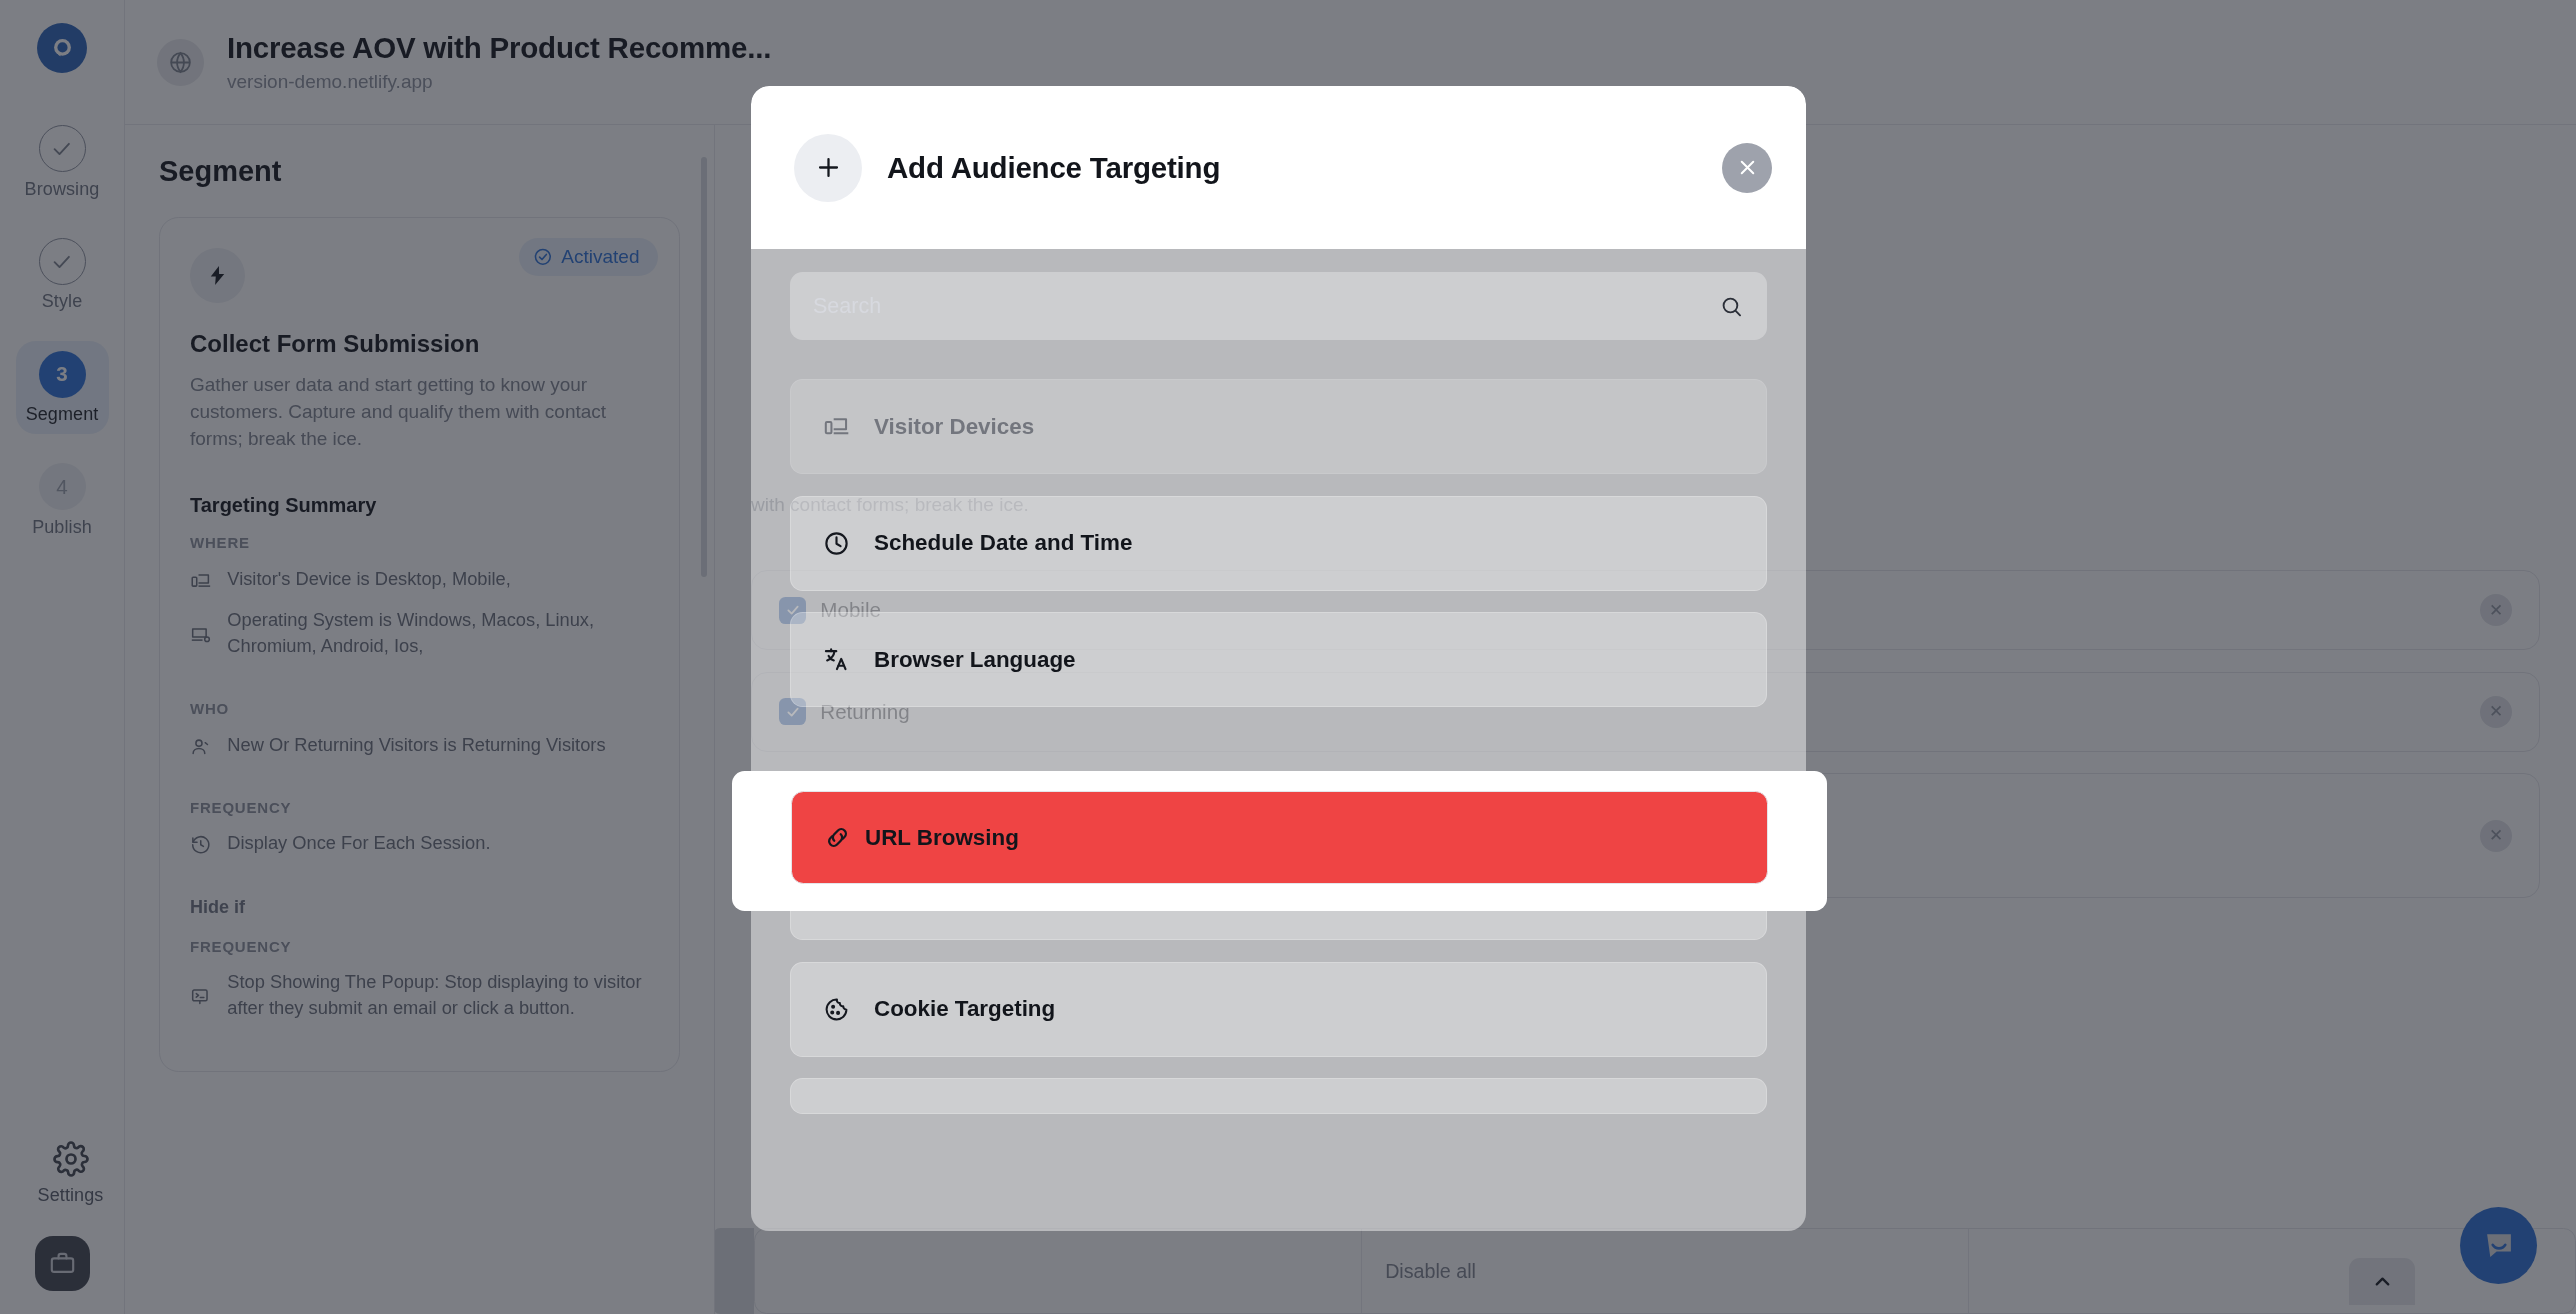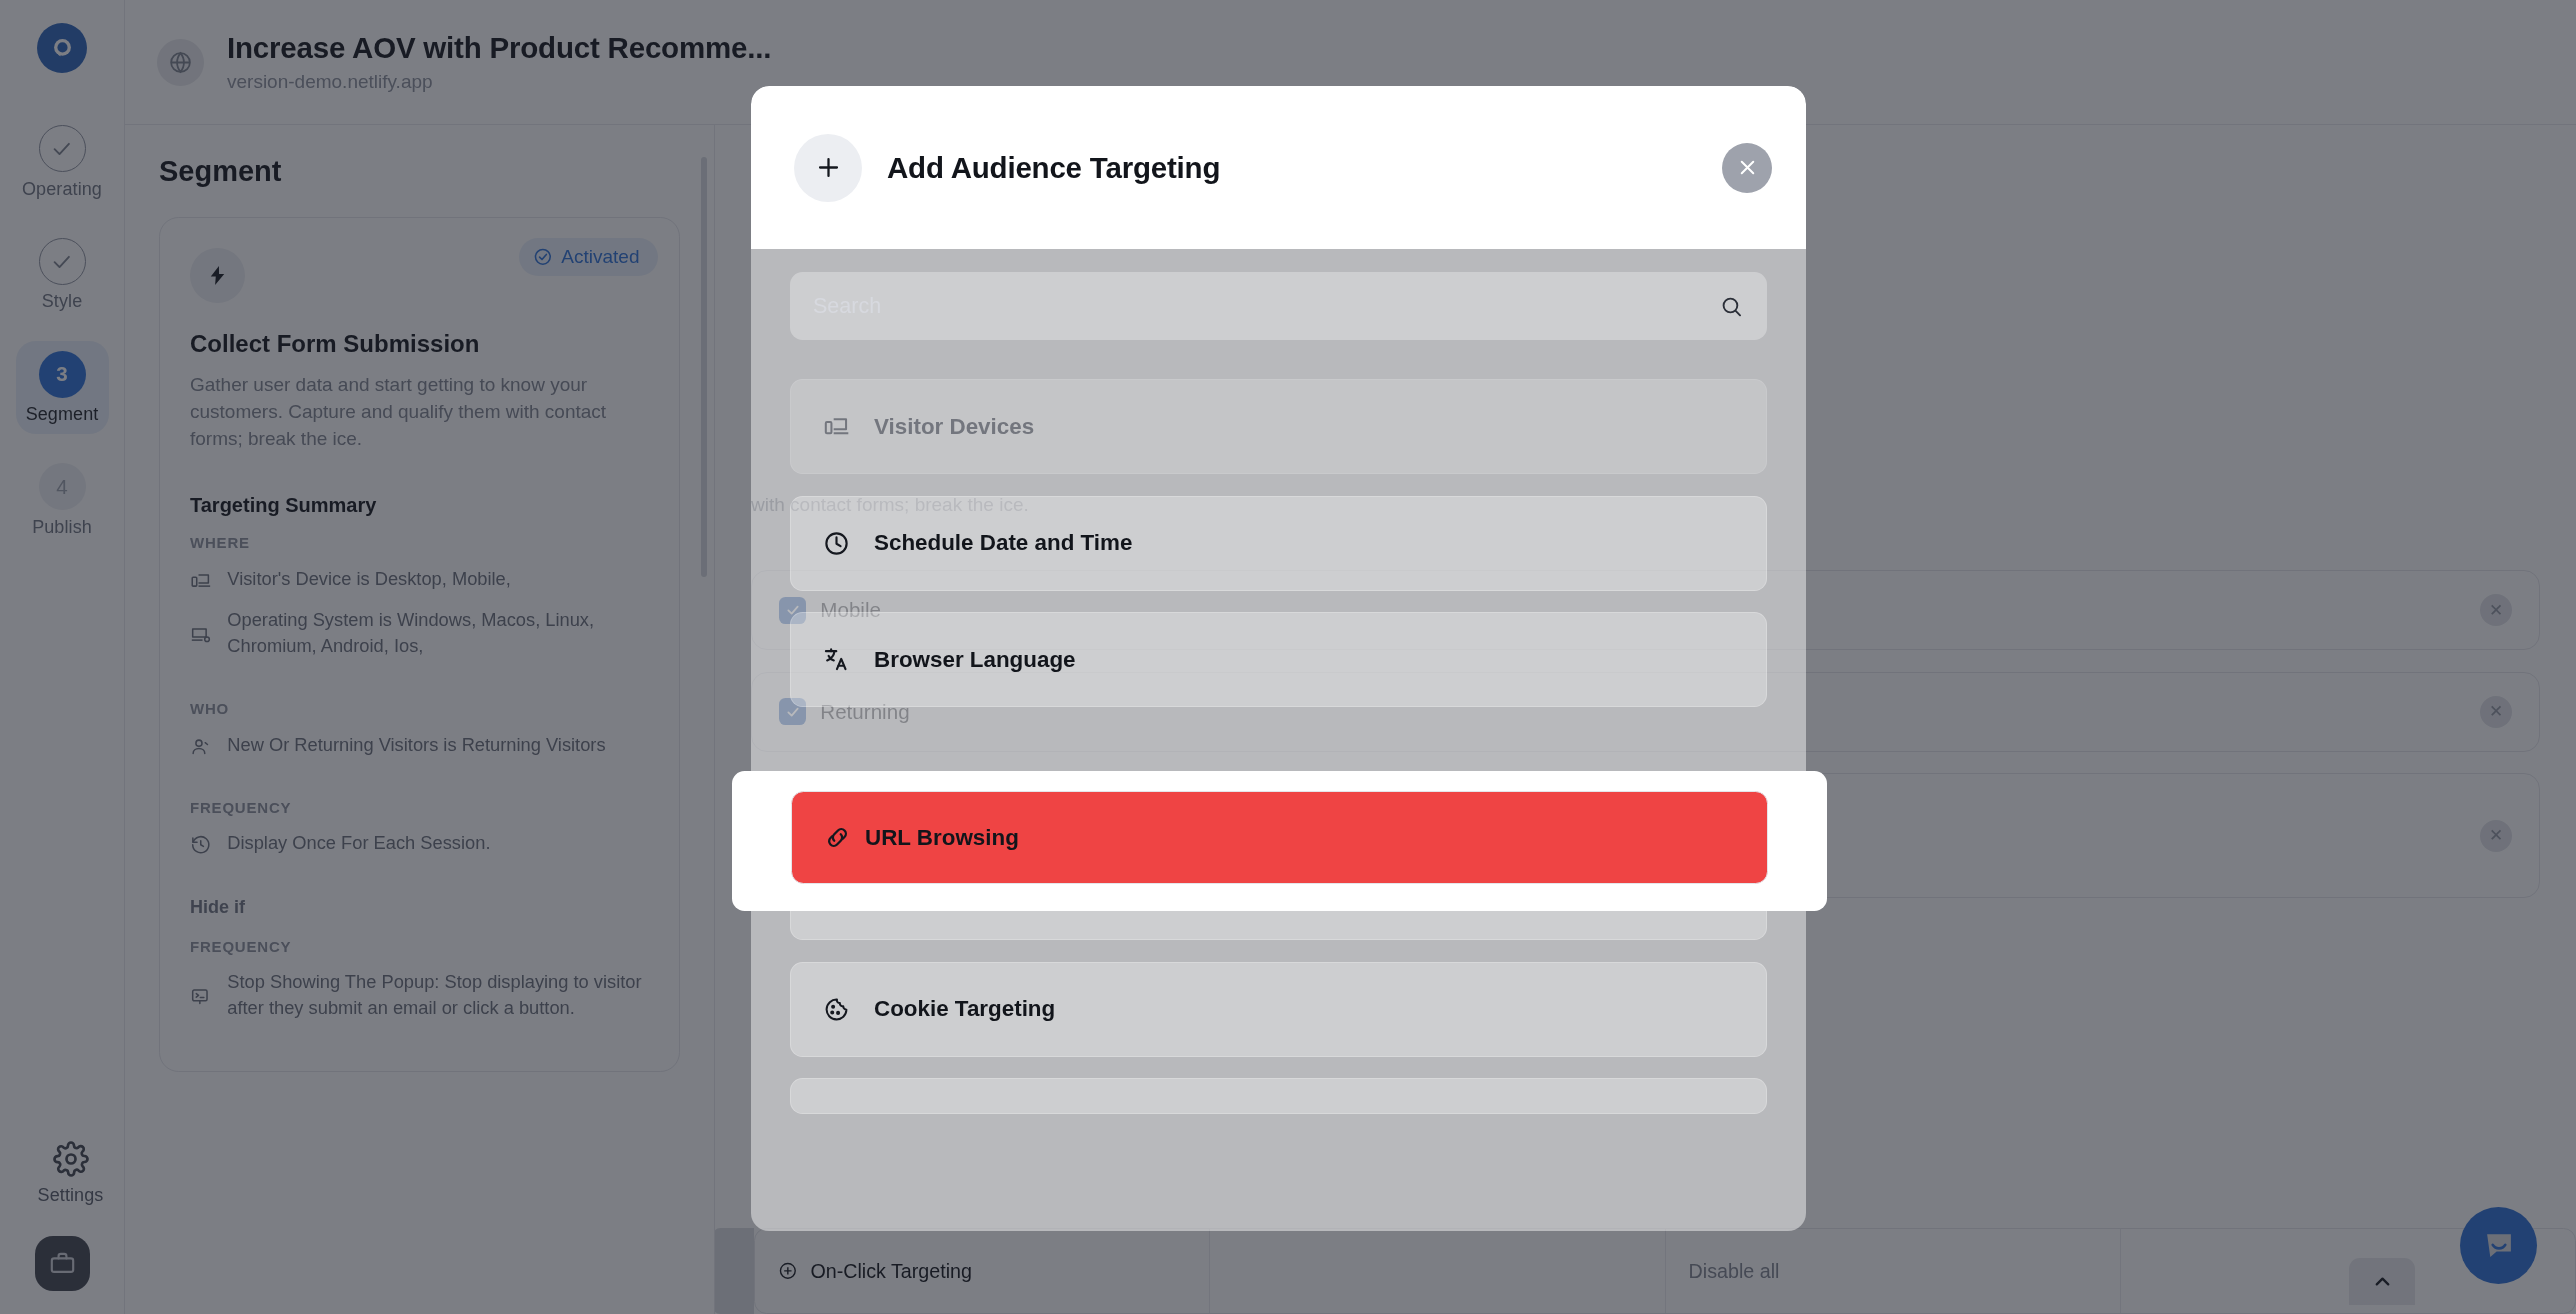--- a/index.html
+++ b/index.html
@@ -291,21 +291,21 @@
         <circle cx="12" cy="11" r="4.5" fill="#2a63b8"></circle>
       </svg>
     </div>
 
     <div class="rail-step">
       <div class="step-circle done">
         <svg class="icosvg" width="21.5" height="21.5" viewBox="0 0 24 24" fill="none" stroke="#7b808c" stroke-width="2.1" stroke-linecap="round" stroke-linejoin="round">
             <polyline points="4,12.5 9.5,18 20,6.5"></polyline>
           </svg>
       </div>
-      <div class="step-label">Operating</div>
+      <div class="step-label">Browsing</div>
     </div>
 
     <div class="rail-step">
       <div class="step-circle done">
         <svg class="icosvg" width="21.5" height="21.5" viewBox="0 0 24 24" fill="none" stroke="#7b808c" stroke-width="2.1" stroke-linecap="round" stroke-linejoin="round">
             <polyline points="4,12.5 9.5,18 20,6.5"></polyline>
           </svg>
       </div>
       <div class="step-label">Style</div>
     </div>
@@ -523,29 +523,20 @@
                 </span>
               <span>IOS</span>
             </label>
           </div>
           <span class="remove-x">✕</span>
         </div>
 
         <div class="bottom-strip">
           <div class="bs-handle"></div>
           <div class="bs-table">
-            <div class="bs-cell">
-              <span>
-                <svg class="icosvg" width="19.7" height="19.7" viewBox="0 0 24 24" fill="none" stroke="#15181f" stroke-width="1.7">
-                    <circle cx="12" cy="12" r="9"></circle>
-                    <path d="M12 7.5v9M7.5 12h9"></path>
-                  </svg>
-              </span>
-              <span>On-Click Targeting</span>
-            </div>
             <div class="bs-cell"></div>
             <div class="bs-cell muted">
               <span>Disable all</span>
             </div>
             <div class="bs-cell"></div>
           </div>
         </div>
 
         <div class="collapse-btn">
           <span>

